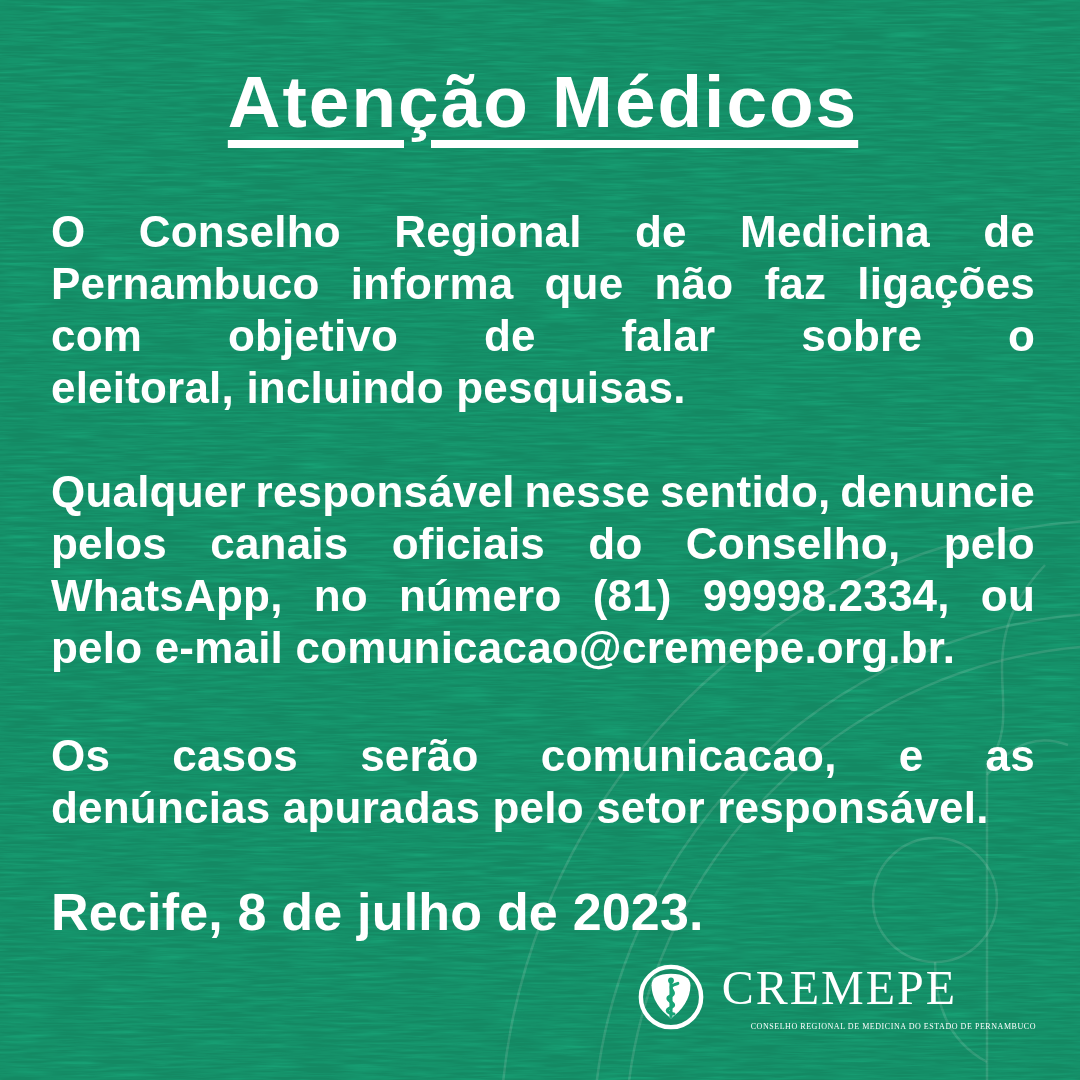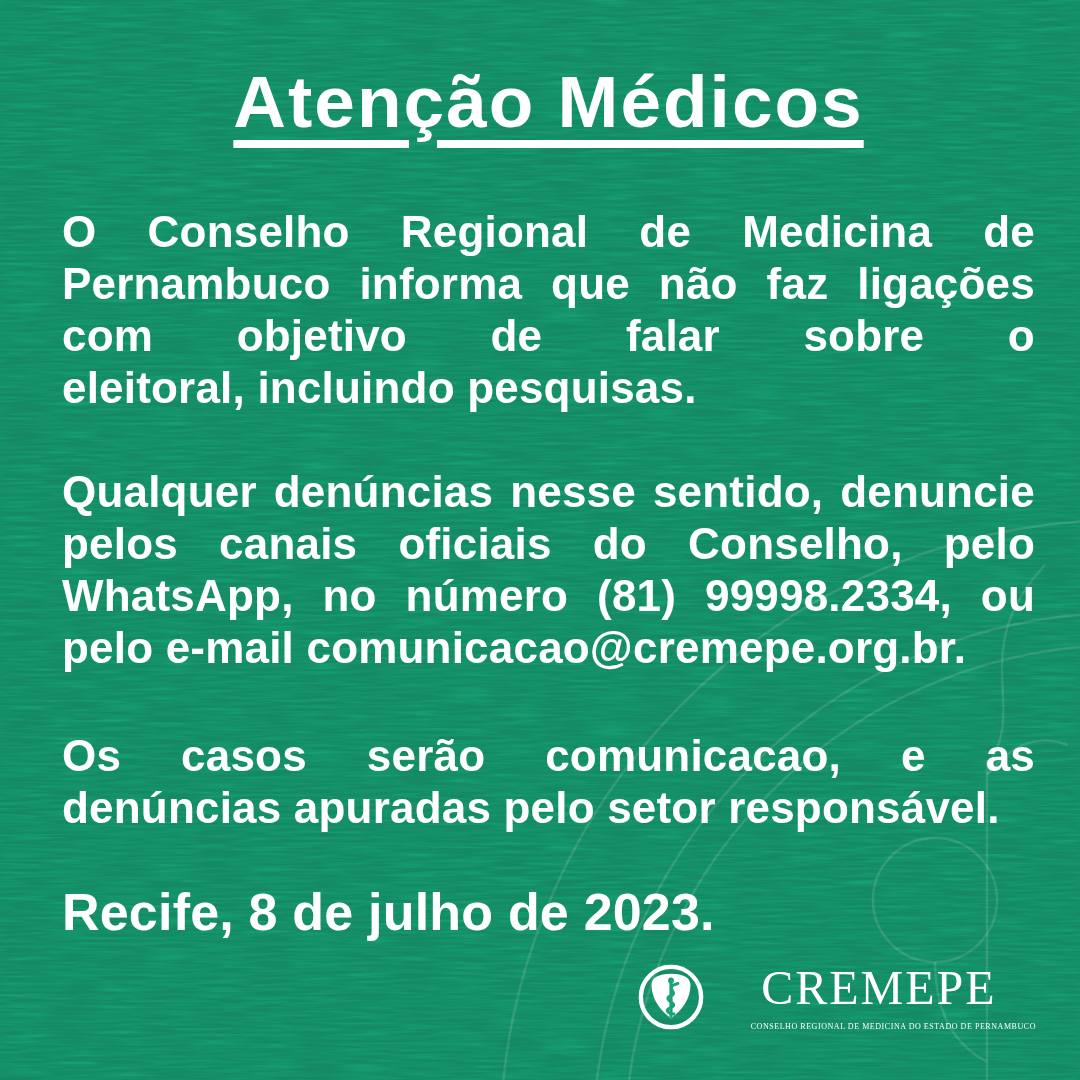--- a/index.html
+++ b/index.html
@@ -10,21 +10,21 @@
   html,body{margin:0;padding:0;background:#0d6b4d;}
   .canvas{
     position:relative;
     width:1080px;height:1080px;
     background:var(--bg);
     overflow:hidden;
     font-family:"Liberation Sans", sans-serif;
     color:var(--text);
   }
   .noise,.watermark{position:absolute;inset:0;pointer-events:none;}
-  .content{position:absolute;left:62px;right:45px;top:0;}
+  .content{position:absolute;left:51px;right:45px;top:0;}
   .title{
     margin:58px 0 0 0;
     text-align:center;
     font-size:73px;
     font-weight:bold;
     letter-spacing:2px;
     line-height:1.2;
   }
   .title .underlined{
     text-decoration:underline;
@@ -55,21 +55,21 @@
     line-height:52px;
   }
   .logo{
     position:absolute;
     right:44px;bottom:44px;
     display:flex;
     align-items:center;
     gap:16px;
   }
   .logo-icon{display:block;}
-  .logo-text{display:flex;flex-direction:column;align-items:center;gap:8px;}
+  .logo-text{display:flex;flex-direction:column;align-items:flex-start;gap:8px;}
   .logo-acronym{
     font-family:"Liberation Serif", serif;
     font-weight:400;
     font-size:48px;
     line-height:46px;
     letter-spacing:2px;
   }
   .logo-tagline{
     font-family:"Liberation Serif", serif;
     font-size:8px;
@@ -113,21 +113,21 @@
     <div class="body-text">
 
       <section class="para">
         <div class="line"><span>O</span><span>Conselho</span><span>Regional</span><span>de</span><span>Medicina</span><span>de</span></div>
         <div class="line"><span>Pernambuco</span><span>informa</span><span>que</span><span>não</span><span>faz</span><span>ligações</span></div>
         <div class="line"><span>com</span><span>objetivo</span><span>de</span><span>falar</span><span>sobre</span><span>o</span></div>
         <div class="line last">eleitoral, incluindo pesquisas.</div>
       </section>
 
       <section class="para gap-lg">
-        <div class="line"><span>Qualquer</span><span>denúncias</span><span>nesse</span><span>sentido,</span><span>denuncie</span></div>
+        <div class="line"><span>Qualquer</span><span>responsável</span><span>nesse</span><span>sentido,</span><span>denuncie</span></div>
         <div class="line"><span>pelos</span><span>canais</span><span>oficiais</span><span>do</span><span>Conselho,</span><span>pelo</span></div>
         <div class="line"><span>WhatsApp,</span><span>no</span><span>número</span><span>(81)</span><span>99998.2334,</span><span>ou</span></div>
         <div class="line last">pelo e-mail comunicacao@cremepe.org.br.</div>
       </section>
 
       <section class="para para-3">
         <div class="line"><span>Os</span><span>casos</span><span>serão</span><span>comunicacao,</span><span>e</span><span>as</span></div>
         <div class="line last">denúncias apuradas pelo setor responsável.</div>
       </section>
 

